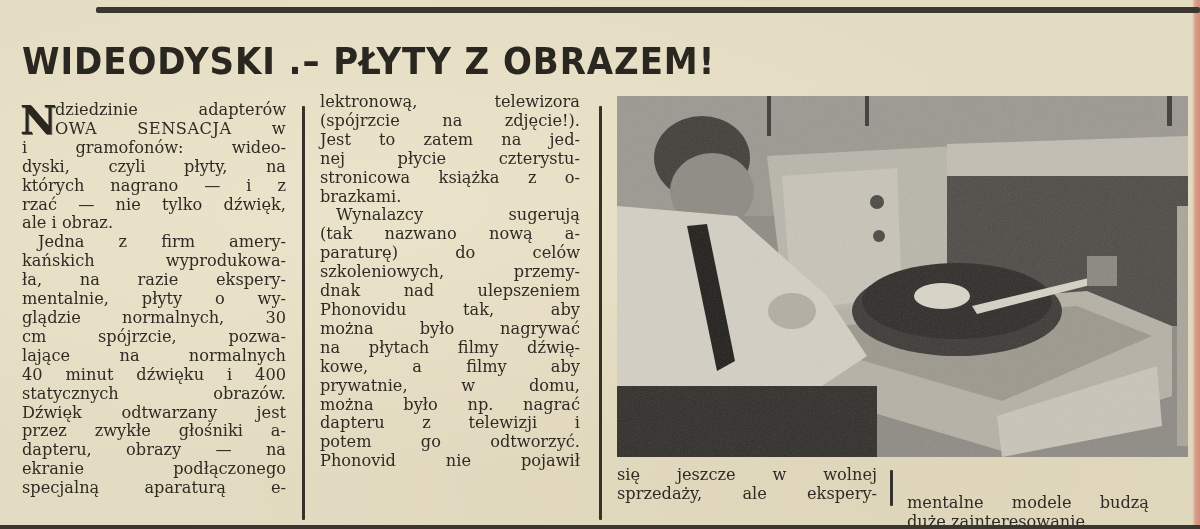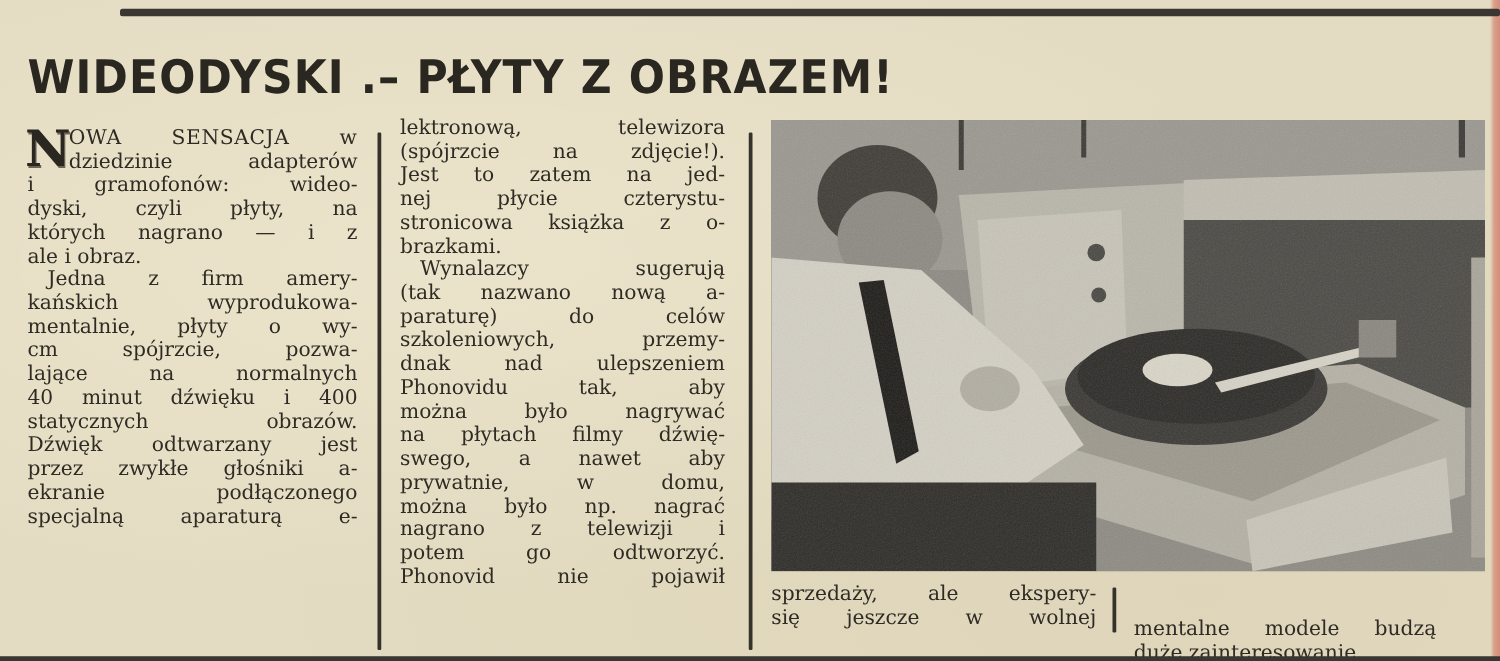--- a/index.html
+++ b/index.html
@@ -69,35 +69,39 @@
 <body>
 
 <div class="paper-tint"></div>
 <div class="edge-strip"></div>
 <div class="top-rule"></div>
 
 <h1 class="headline">WIDEODYSKI .– PŁYTY Z OBRAZEM!</h1>
 
 <div class="col col-1">
   <span class="dropcap">N</span>
+  <span class="line dropcap-wrap">dziedzinie adapterów</span>
   <span class="line dropcap-wrap smallcaps">OWA SENSACJA w</span>
-  <span class="line dropcap-wrap">dziedzinie adapterów</span>
   <span class="line">i gramofonów: wideo-</span>
   <span class="line">dyski, czyli płyty, na</span>
   <span class="line">których nagrano — i z</span>
+  <span class="line">rzać — nie tylko dźwięk,</span>
   <span class="line" style="text-align-last:left">ale i obraz.</span>
   <span class="line indent">Jedna z firm amery-</span>
   <span class="line">kańskich wyprodukowa-</span>
+  <span class="line">ła, na razie ekspery-</span>
   <span class="line">mentalnie, płyty o wy-</span>
+  <span class="line">glądzie normalnych, 30</span>
   <span class="line">cm spójrzcie, pozwa-</span>
   <span class="line">lające na normalnych</span>
   <span class="line">40 minut dźwięku i 400</span>
   <span class="line">statycznych obrazów.</span>
   <span class="line">Dźwięk odtwarzany jest</span>
   <span class="line">przez zwykłe głośniki a-</span>
+  <span class="line">dapteru, obrazy — na</span>
   <span class="line">ekranie podłączonego</span>
   <span class="line">specjalną aparaturą e-</span>
 </div>
 
 <div class="divider div-1"></div>
 
 <div class="col col-2">
   <span class="line">lektronową, telewizora</span>
   <span class="line">(spójrzcie na zdjęcie!).</span>
   <span class="line">Jest to zatem na jed-</span>
@@ -105,24 +109,24 @@
   <span class="line">stronicowa książka z o-</span>
   <span class="line" style="text-align-last:left">brazkami.</span>
   <span class="line indent">Wynalazcy sugerują</span>
   <span class="line">(tak nazwano nową a-</span>
   <span class="line">paraturę) do celów</span>
   <span class="line">szkoleniowych, przemy-</span>
   <span class="line">dnak nad ulepszeniem</span>
   <span class="line">Phonovidu tak, aby</span>
   <span class="line">można było nagrywać</span>
   <span class="line">na płytach filmy dźwię-</span>
-  <span class="line">swego, a nawet aby</span>
+  <span class="line">kowe, a filmy aby</span>
   <span class="line">prywatnie, w domu,</span>
   <span class="line">można było np. nagrać</span>
-  <span class="line">nagrano z telewizji i</span>
+  <span class="line">dapteru z telewizji i</span>
   <span class="line">potem go odtworzyć.</span>
   <span class="line">Phonovid nie pojawił</span>
 </div>
 
 <div class="divider div-2"></div>
 
 <div class="photo" title="Mężczyzna przy urządzeniu Phonovid z płytą na gramofonie obok telewizora">
   <svg width="571" height="361" viewBox="0 0 571 361" xmlns="http://www.w3.org/2000/svg">
     <defs>
       <filter id="grain">
@@ -167,22 +171,22 @@
     <ellipse cx="95" cy="95" rx="42" ry="38" fill="#8d8a82"></ellipse>
     <path d="M0 110 L120 120 L210 200 L250 260 L190 300 L150 320 L0 320 Z" fill="#d4d0c4"></path>
     <path d="M70 130 L90 128 L118 265 L100 275 Z" fill="#1f1d1a"></path>
     <ellipse cx="175" cy="215" rx="24" ry="18" fill="#b2aea2"></ellipse>
     <rect x="0" y="290" width="260" height="71" fill="#2f2d29"></rect>
     <rect width="571" height="361" fill="#888" filter="url(#grain)" opacity="0.5"></rect>
   </svg>
 </div>
 
 <div class="col col-3">
+  <span class="line">się jeszcze w wolnej</span>
   <span class="line">sprzedaży, ale ekspery-</span>
-  <span class="line">się jeszcze w wolnej</span>
 </div>
 
 <div class="divider div-3"></div>
 
 <div class="col col-4">
   <span class="line">mentalne modele budzą</span>
   <span class="line" style="text-align-last:left">duże zainteresowanie.</span>
 </div>
 
 <div class="bottom-rule"></div>

